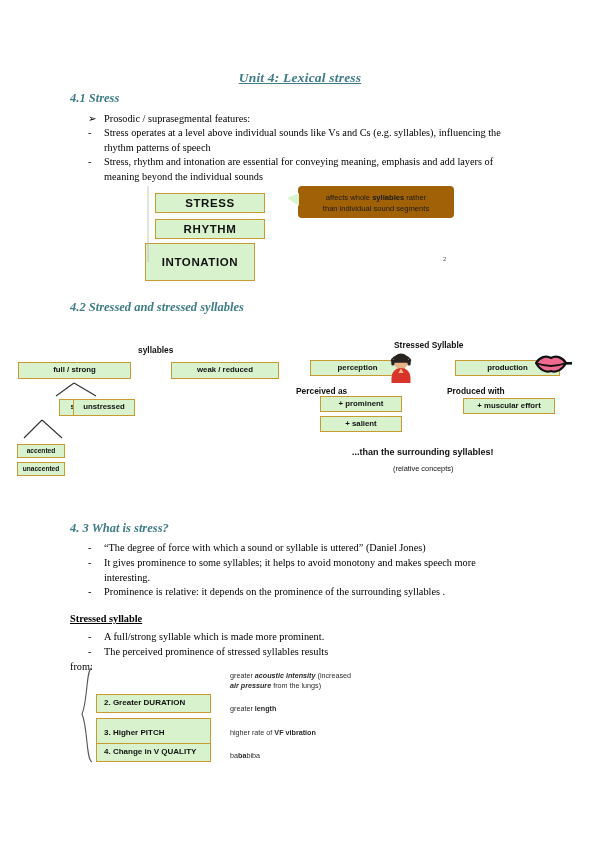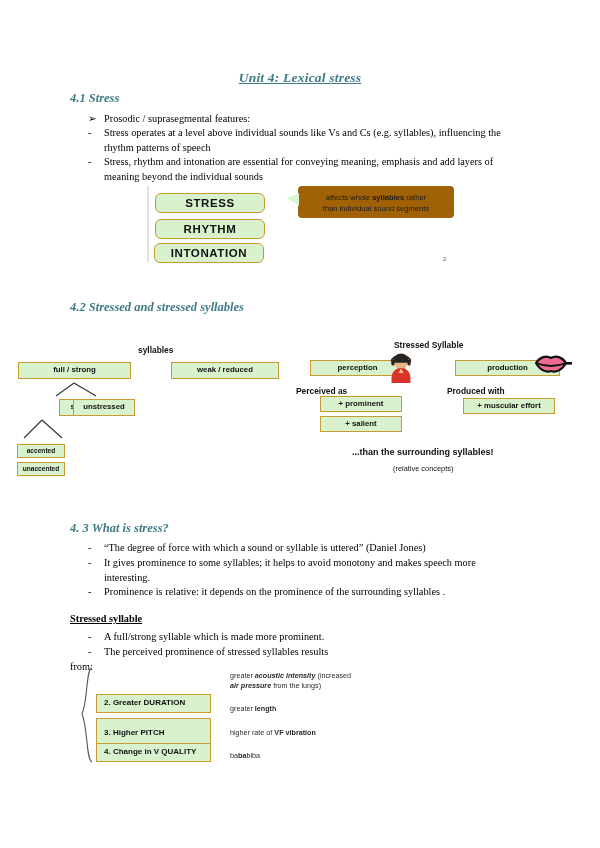--- a/index.html
+++ b/index.html
@@ -83,21 +83,21 @@
     box-sizing: border-box;
     display: flex;
     align-items: center;
     justify-content: center;
     font-family: "Liberation Sans", sans-serif;
     font-weight: bold;
     color: #111;
     text-align: center;
     line-height: 1.05;
   }
-  .gbox.big { font-size: 11.5px; letter-spacing: .6px; border-radius: 6px; }
+  .gbox.big { font-size: 11.5px; letter-spacing: .6px; }
   .gbox.mid { font-size: 7.8px; }
   .gbox.sm  { font-size: 6.6px; }
   .gbox.num { font-size: 8px; justify-content: flex-start; padding-left: 7px; }
 
   
   .callout {
     position: absolute;
     background: #a16207;
     border-radius: 4px;
     font-family: "Liberation Sans", sans-serif;
@@ -169,21 +169,21 @@
     <span class="mk">-</span>
     <span class="bd">Stress operates at a level above individual sounds like Vs and Cs (e.g. syllables), influencing the rhythm patterns of speech</span>
   </div>
   <div class="bullet-row" style="left:88px; top:155px; width:440px;">
     <span class="mk">-</span>
     <span class="bd">Stress, rhythm and intonation are essential for conveying meaning, emphasis and add layers of meaning beyond the individual sounds</span>
   </div>
 
   <div class="gbox big" style="left:155px; top:193px; width:110px; height:20px;">STRESS</div>
   <div class="gbox big" style="left:155px; top:219px; width:110px; height:20px;">RHYTHM</div>
-  <div class="gbox big" style="left:154px; top:243px; width:110px; height:20px;">INTONATION</div>
+  <div class="gbox big" style="left:145px; top:243px; width:110px; height:38px;">INTONATION</div>
 
   <div class="callout" style="left:298px; top:186px; width:156px; height:32px;">
     <span class="tail"></span>
     <span><span>affects whole </span><b>syllables</b><span> rather</span></span><br>
     <span>than individual sound segments</span>
   </div>
 
   <div class="pagenum" style="left:443px; top:256px;">2</div>
 
   <div class="sec-head" style="left:70px; top:300px;">4.2 Stressed and stressed syllables</div>

